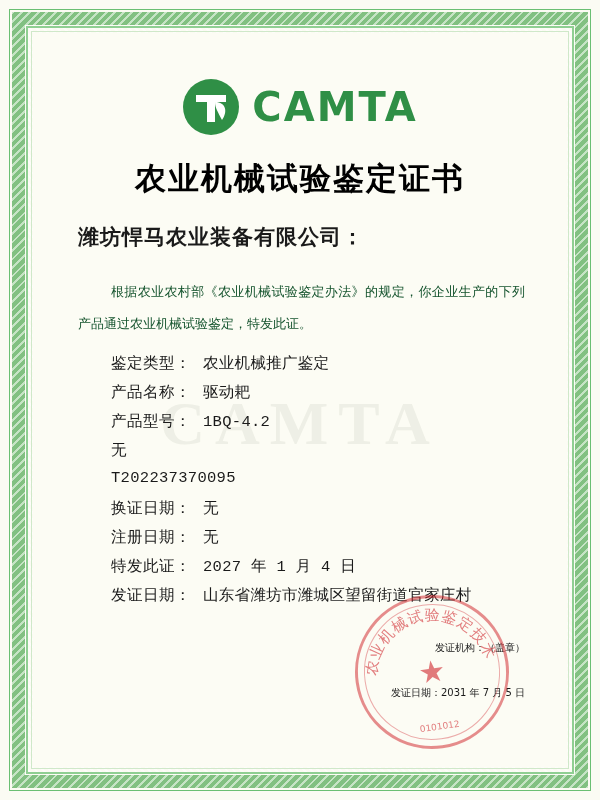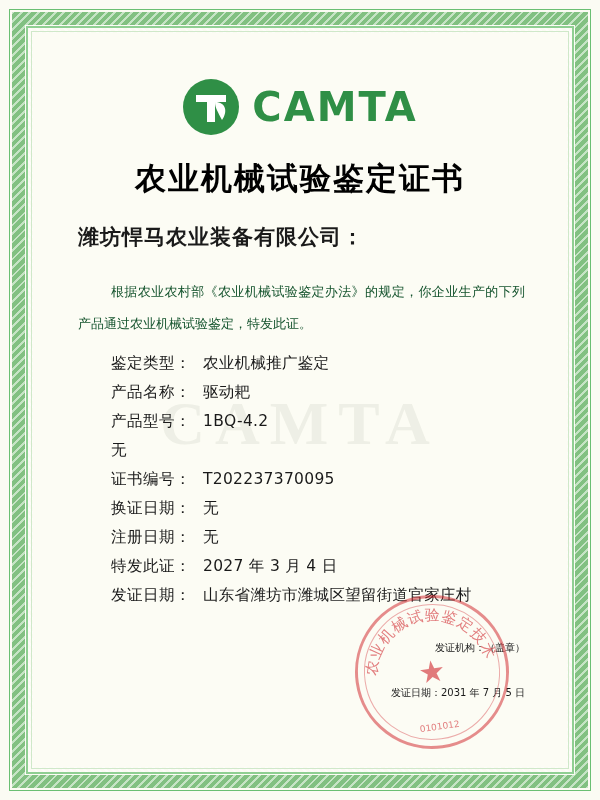--- a/index.html
+++ b/index.html
@@ -177,20 +177,21 @@
     font-family: "DejaVu Sans", sans-serif;
   }
   .field-label {
     width: 92px;
     flex: none;
     letter-spacing: 0.5px;
   }
   .field-value {
     flex: 1;
     letter-spacing: 0.3px;
+    font-family: Liberation Mono, monospace;
   }
 
   
   .issuer-row, .issue-date-row {
     position: absolute;
     right: 42px;
     font-size: 10px;
     color: #1a1a1a;
     white-space: nowrap;
     font-family: "DejaVu Sans", sans-serif;
@@ -291,34 +292,33 @@
         <span class="field-value">驱动耙</span>
       </div>
       <div class="field-row">
         <span class="field-label">产品型号：</span>
         <span class="field-value">1BQ-4.2</span>
       </div>
       <div class="field-row">
         <span class="field-value">无</span>
       </div>
       <div class="field-row">
-        <span class="field-label">证书编号：</span>
         <span class="field-value">T202237370095</span>
       </div>
       <div class="field-row">
         <span class="field-label">换证日期：</span>
         <span class="field-value">无</span>
       </div>
       <div class="field-row">
         <span class="field-label">注册日期：</span>
         <span class="field-value">无</span>
       </div>
       <div class="field-row">
         <span class="field-label">特发此证：</span>
-        <span class="field-value">2027 年 3 月 4 日</span>
+        <span class="field-value">2027 年 1 月 4 日</span>
       </div>
       <div class="field-row">
         <span class="field-label">发证日期：</span>
         <span class="field-value">山东省潍坊市潍城区望留街道官家庄村</span>
       </div>
     </div>
 
     <div class="issuer-row">发证机构：（盖章）</div>
     <div class="issue-date-row">发证日期：2031 年 7 月 5 日</div>
 

